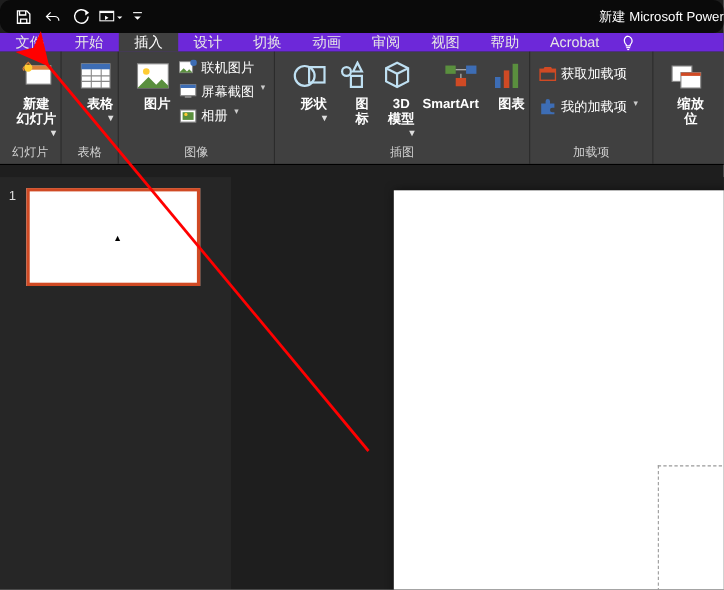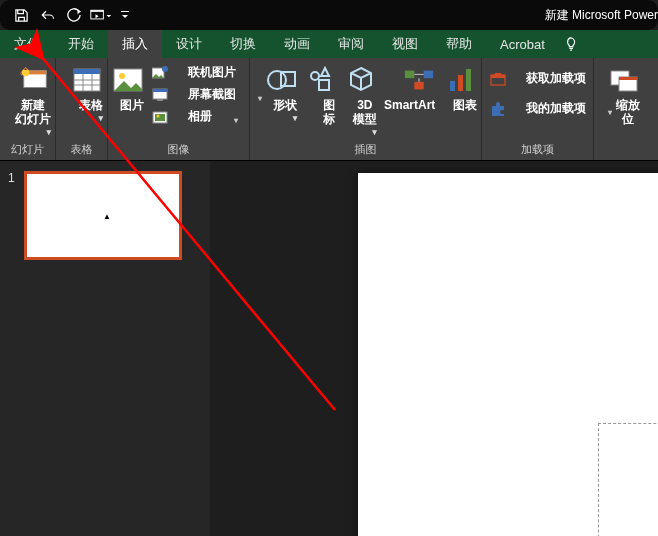--- a/index.html
+++ b/index.html
@@ -41,22 +41,22 @@
     right: 0;
     top: 0;
     height: 30px;
     line-height: 30px;
     color: #fff;
     font-size: 12px;
     white-space: nowrap;
   }
   
   .tabs {
-    height: 28px;
-    background: #14532d;
+    height: 17px;
+    background: #6d28d9;
     display: flex;
     align-items: stretch;
   }
   .tab {
     padding: 0 14px;
     display: flex;
     align-items: center;
     font-size: 13px;
     color: #e6e6e6;
     cursor: pointer;
@@ -127,28 +127,27 @@
     margin-top: 1px;
   }
   .stack {
     display: flex;
     flex-direction: column;
     gap: 1px;
     padding-top: 2px;
   }
   .small-button {
     display: flex;
-    align-items: flex-end;
-    gap: 20px;
+    align-items: flex-start;
+    gap: 4px;
     padding: 2px 4px;
     font-size: 12px;
     color: #fff;
     cursor: pointer;
     white-space: nowrap;
-    font-weight: bold;
   }
   .small-button .sicon {
     width: 16px;
     height: 16px;
     display: flex;
     align-items: center;
     justify-content: center;
   }
   .small-caret {
     font-size: 8px;

